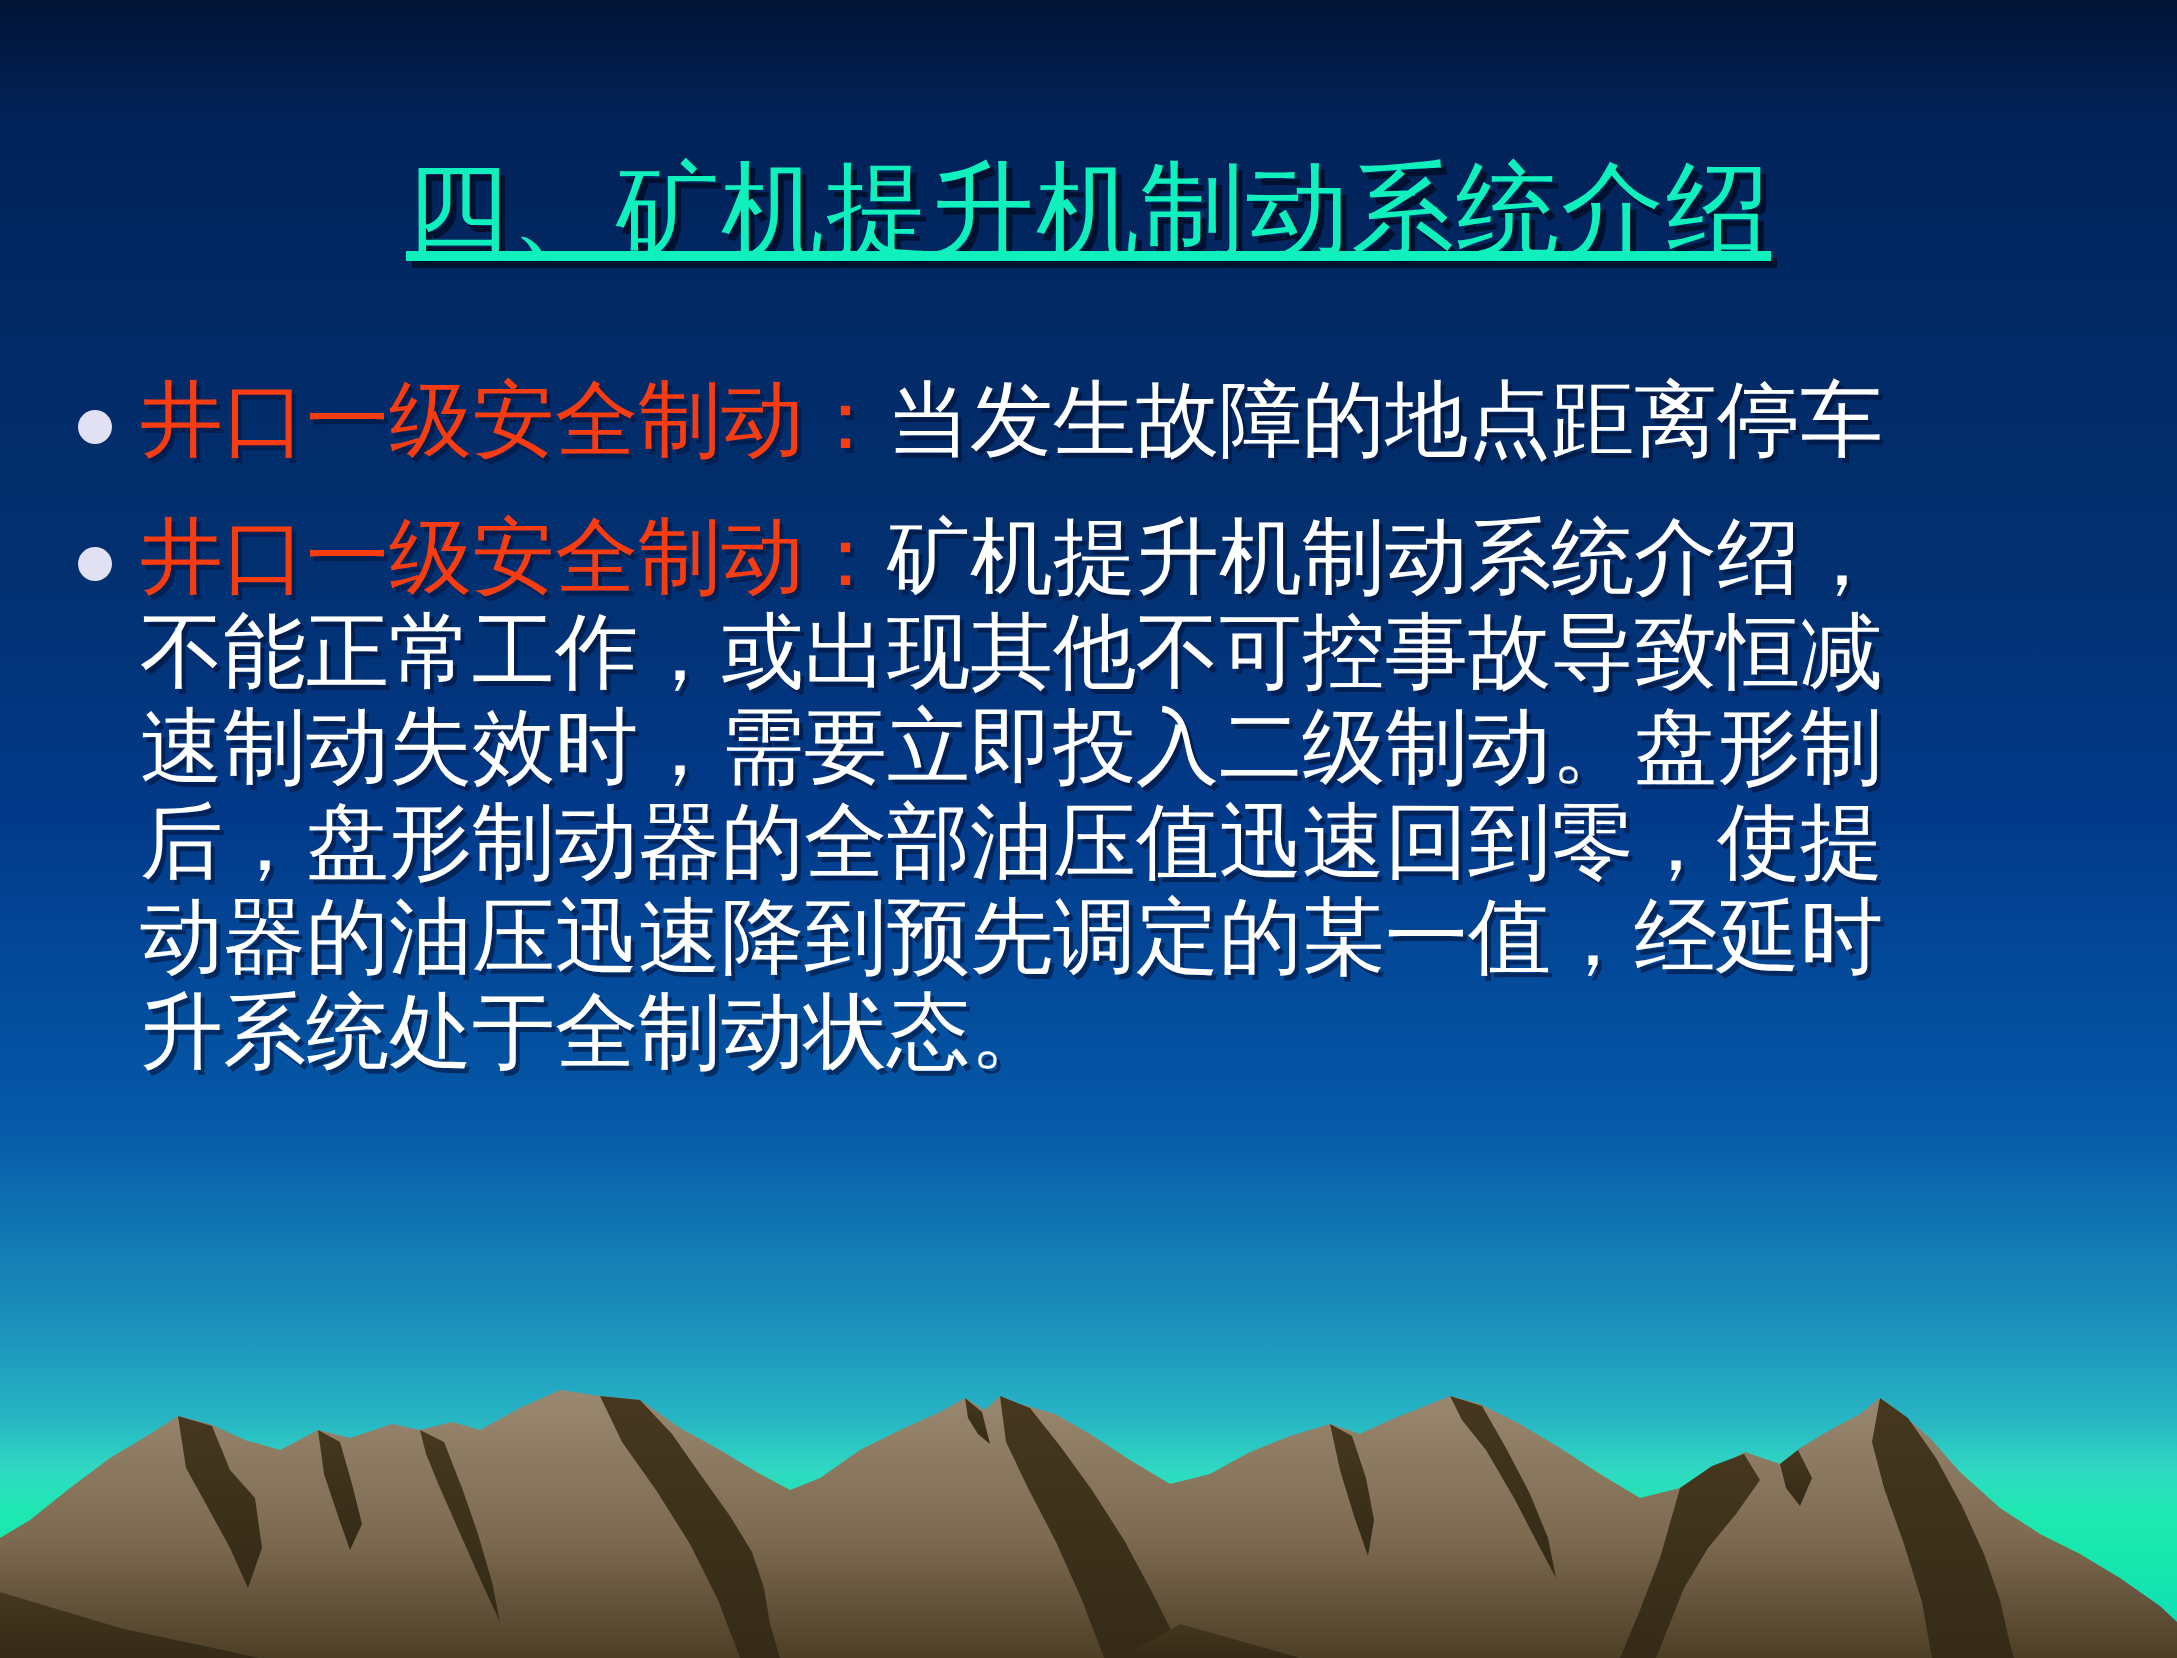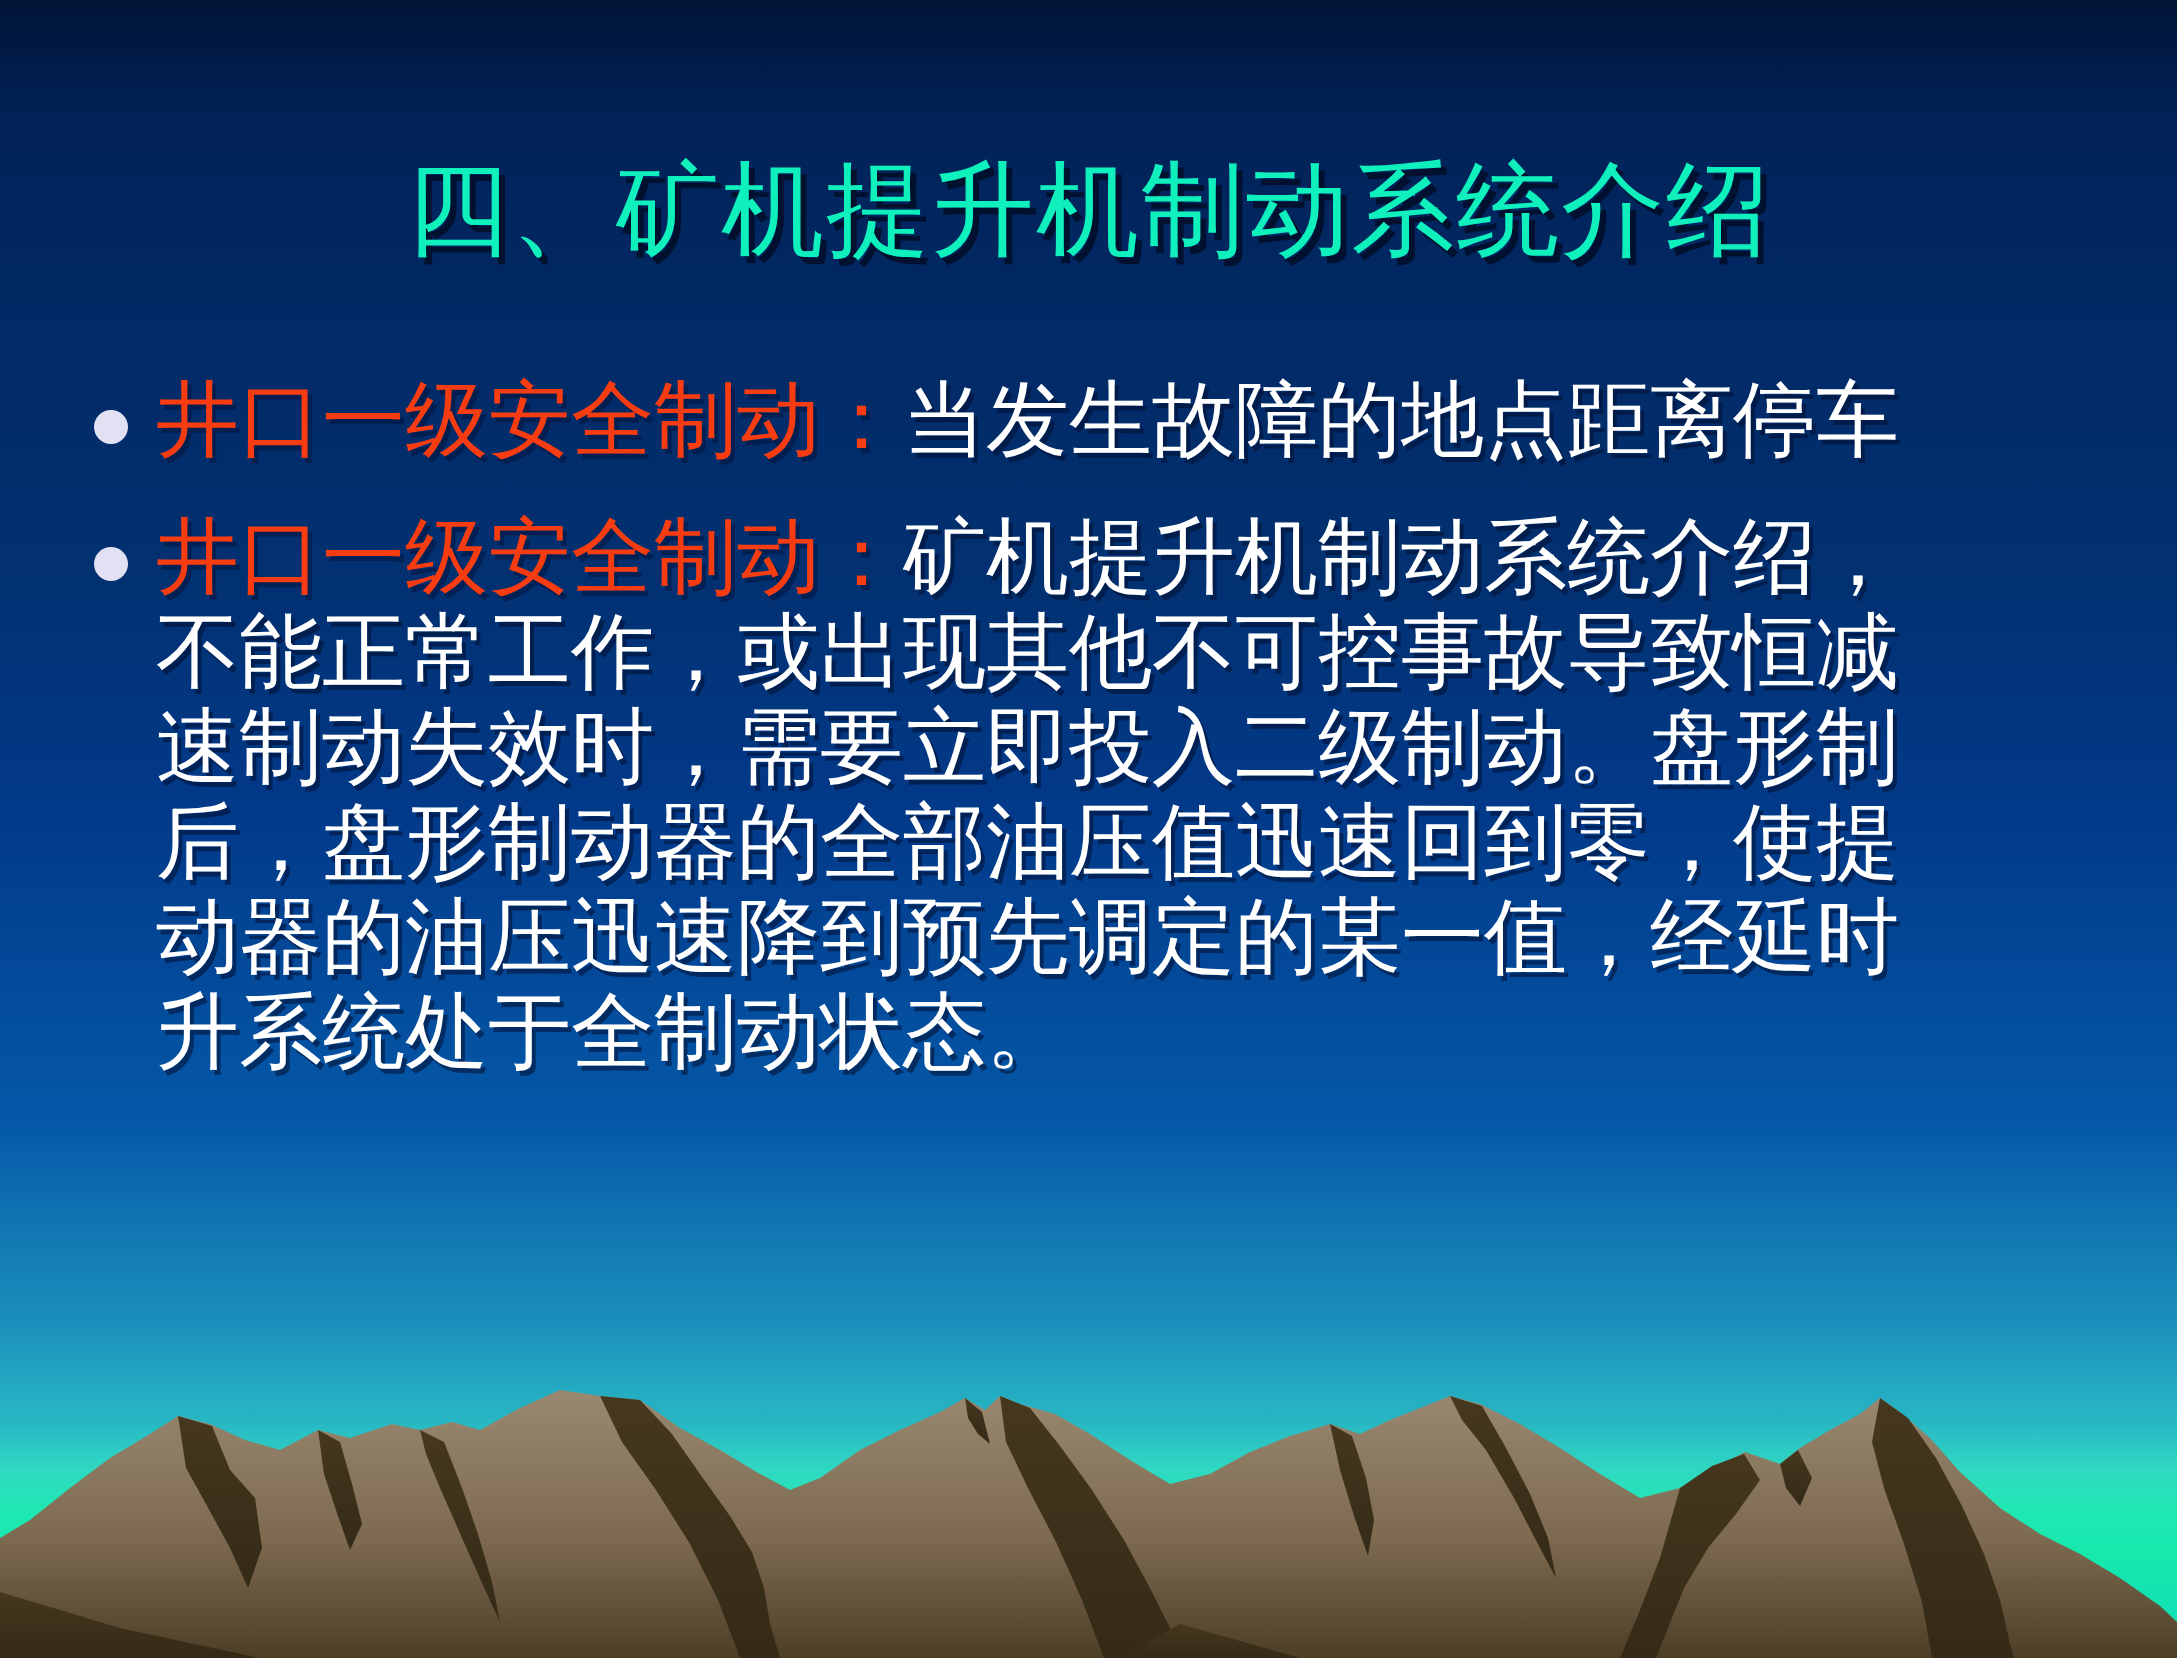--- a/index.html
+++ b/index.html
@@ -51,27 +51,28 @@
   }
   .title {
     display: inline-block;
     font-size: 103px;
     line-height: 1.05;
     letter-spacing: 2px;
     color: #0ff0bc;
     text-shadow: 6px 7px 0 rgba(0, 14, 40, 0.85);
     font-weight: normal;
     white-space: nowrap;
+    text-decoration: underline;
   }
 
   
   .body {
     position: absolute;
     top: 372px;
-    left: 94px;
+    left: 78px;
     width: 2030px;
   }
   .bullet-row {
     display: flex;
     align-items: flex-start;
     margin-bottom: 42px;
   }
   .bullet-marker {
     flex: 0 0 auto;
     width: 34px;

